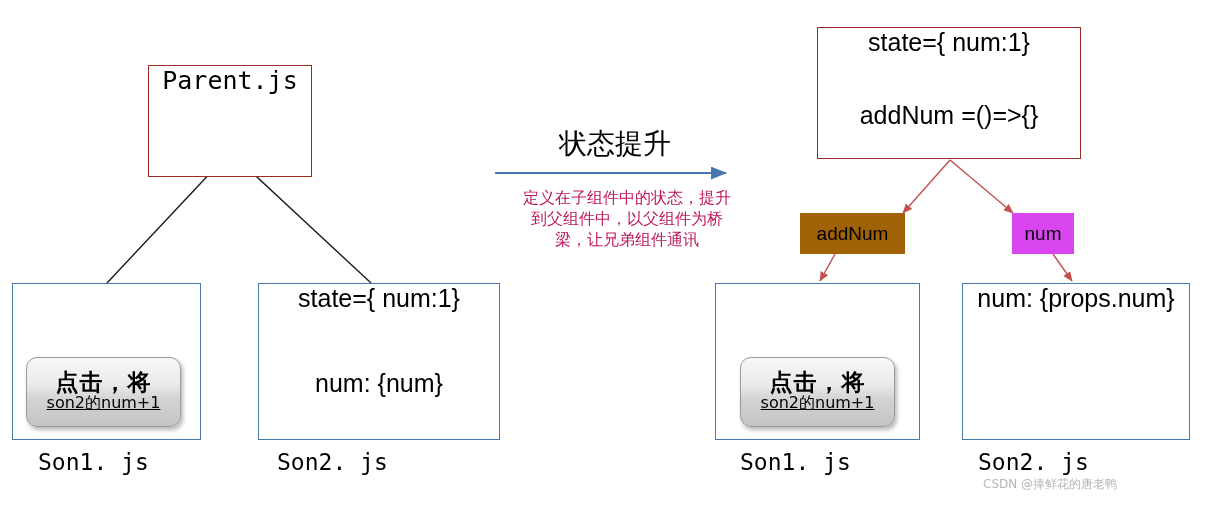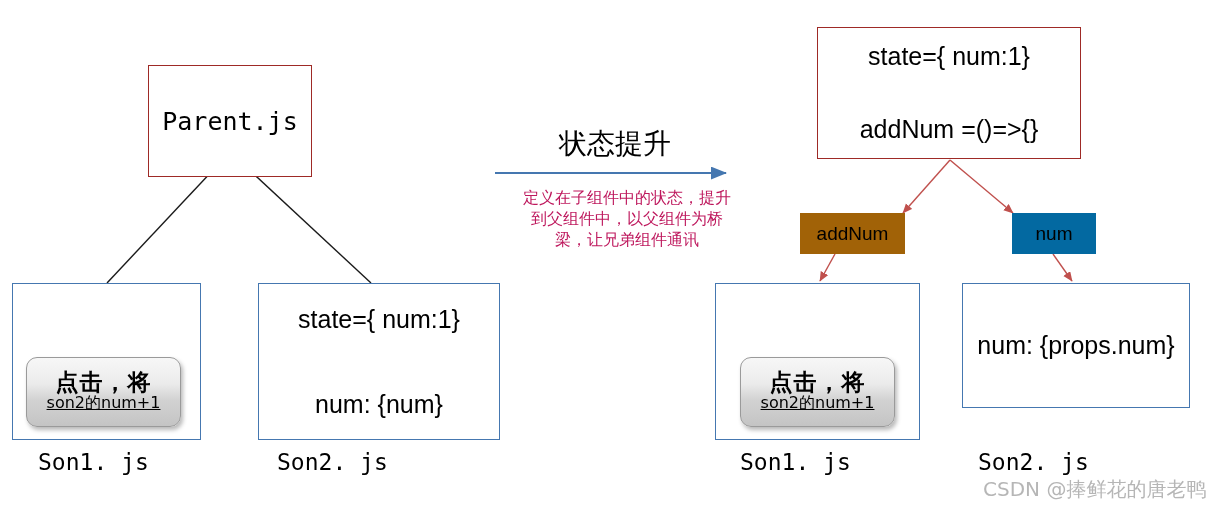--- a/index.html
+++ b/index.html
@@ -25,21 +25,21 @@
     height: 505px;
     pointer-events: none;
   }
   .node-box {
     position: absolute;
     box-sizing: border-box;
     background: #ffffff;
     display: flex;
     flex-direction: column;
     align-items: center;
-    justify-content: center;
+    justify-content: flex-start;
     gap: 12px;
   }
   .box-red {
     border: 1.5px solid #9e2a26;
   }
   .box-blue {
     border: 1.5px solid #4577b0;
   }
   .mono-label {
     font-family: "DejaVu Sans Mono", "Liberation Mono", monospace;
@@ -111,21 +111,21 @@
     display: flex;
     align-items: center;
     justify-content: center;
     font-family: "Liberation Sans", "DejaVu Sans", sans-serif;
     font-size: 19px;
     color: #000000;
   }
   .watermark {
     position: absolute;
     font-family: "DejaVu Sans", "Liberation Sans", sans-serif;
-    font-size: 20px;
+    font-size: 12px;
     color: #b6b6b6;
     white-space: nowrap;
   }
 </style>
 </head>
 <body>
 
 <div id="canvas">
 
   <svg class="svg-layer" viewBox="0 0 1212 505">
@@ -172,32 +172,32 @@
   <div class="push-desc" style="left:521px; top:187px;">定义在子组件中的状态，提升到父组件中，以父组件为桥梁，让兄弟组件通讯</div>
 
   <div class="node-box box-red" style="left:817px; top:27px; width:264px; height:132px;">
     <span class="code-line" style="margin-bottom:32px;">state={ num:1}</span>
     <span class="code-line">addNum =()=&gt;{}</span>
   </div>
 
   <div class="prop-tag" style="left:800px; top:213px; width:105px; height:41px; background:#a16207;">
     <span>addNum</span>
   </div>
-  <div class="prop-tag" style="left:1012px; top:213px; width:84px; height:41px; background:#0369a1;">
+  <div class="prop-tag" style="left:1012px; top:213px; width:62px; height:41px; background:#d946ef;">
     <span>num</span>
   </div>
 
   <div class="node-box box-blue" style="left:715px; top:283px; width:205px; height:157px;">
   </div>
   <div class="btn" style="left:740px; top:357px; width:155px; height:70px;">
     <span class="btn-line1">点击，将</span>
     <span class="btn-line2">son2的num+1</span>
   </div>
   <div class="caption" style="left:740px; top:449px;">Son1. js</div>
 
-  <div class="node-box box-blue" style="left:962px; top:283px; width:228px; height:125px;">
+  <div class="node-box box-blue" style="left:962px; top:283px; width:228px; height:157px;">
     <span class="code-line">num: {props.num}</span>
   </div>
   <div class="caption" style="left:978px; top:449px;">Son2. js</div>
 
   <div class="watermark" style="left:983px; top:476px;">CSDN @捧鲜花的唐老鸭</div>
 
 </div>
 
 </body></html>

